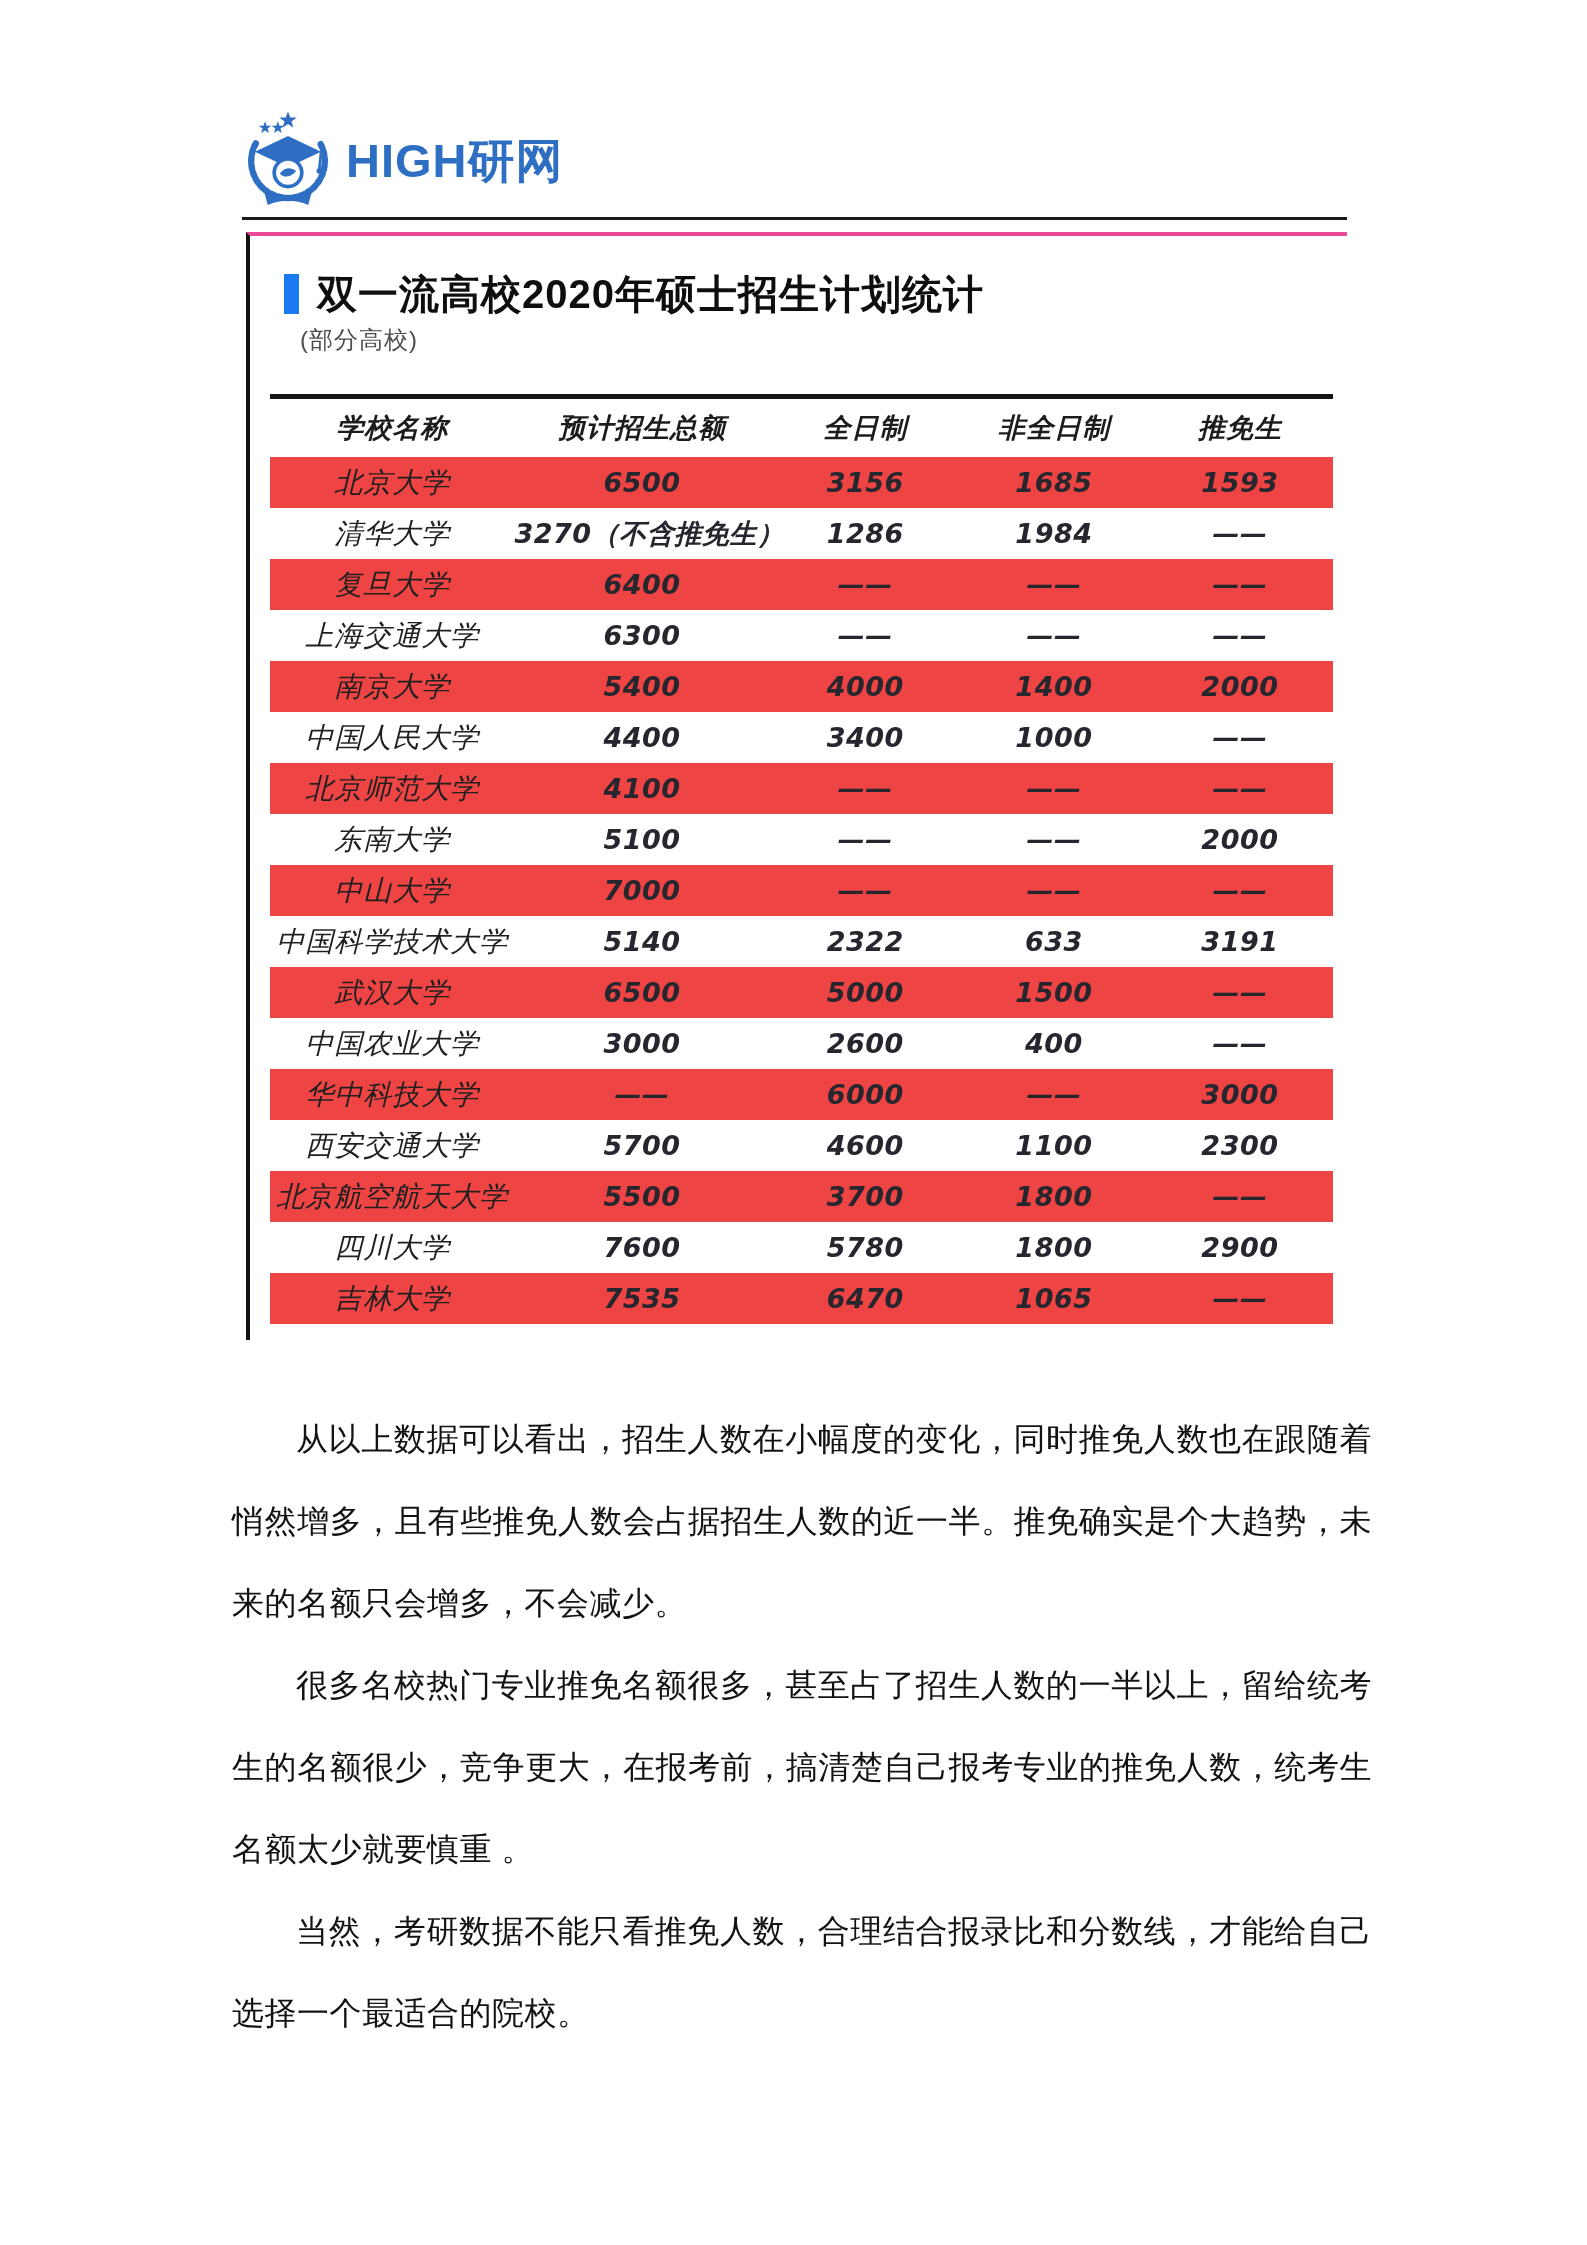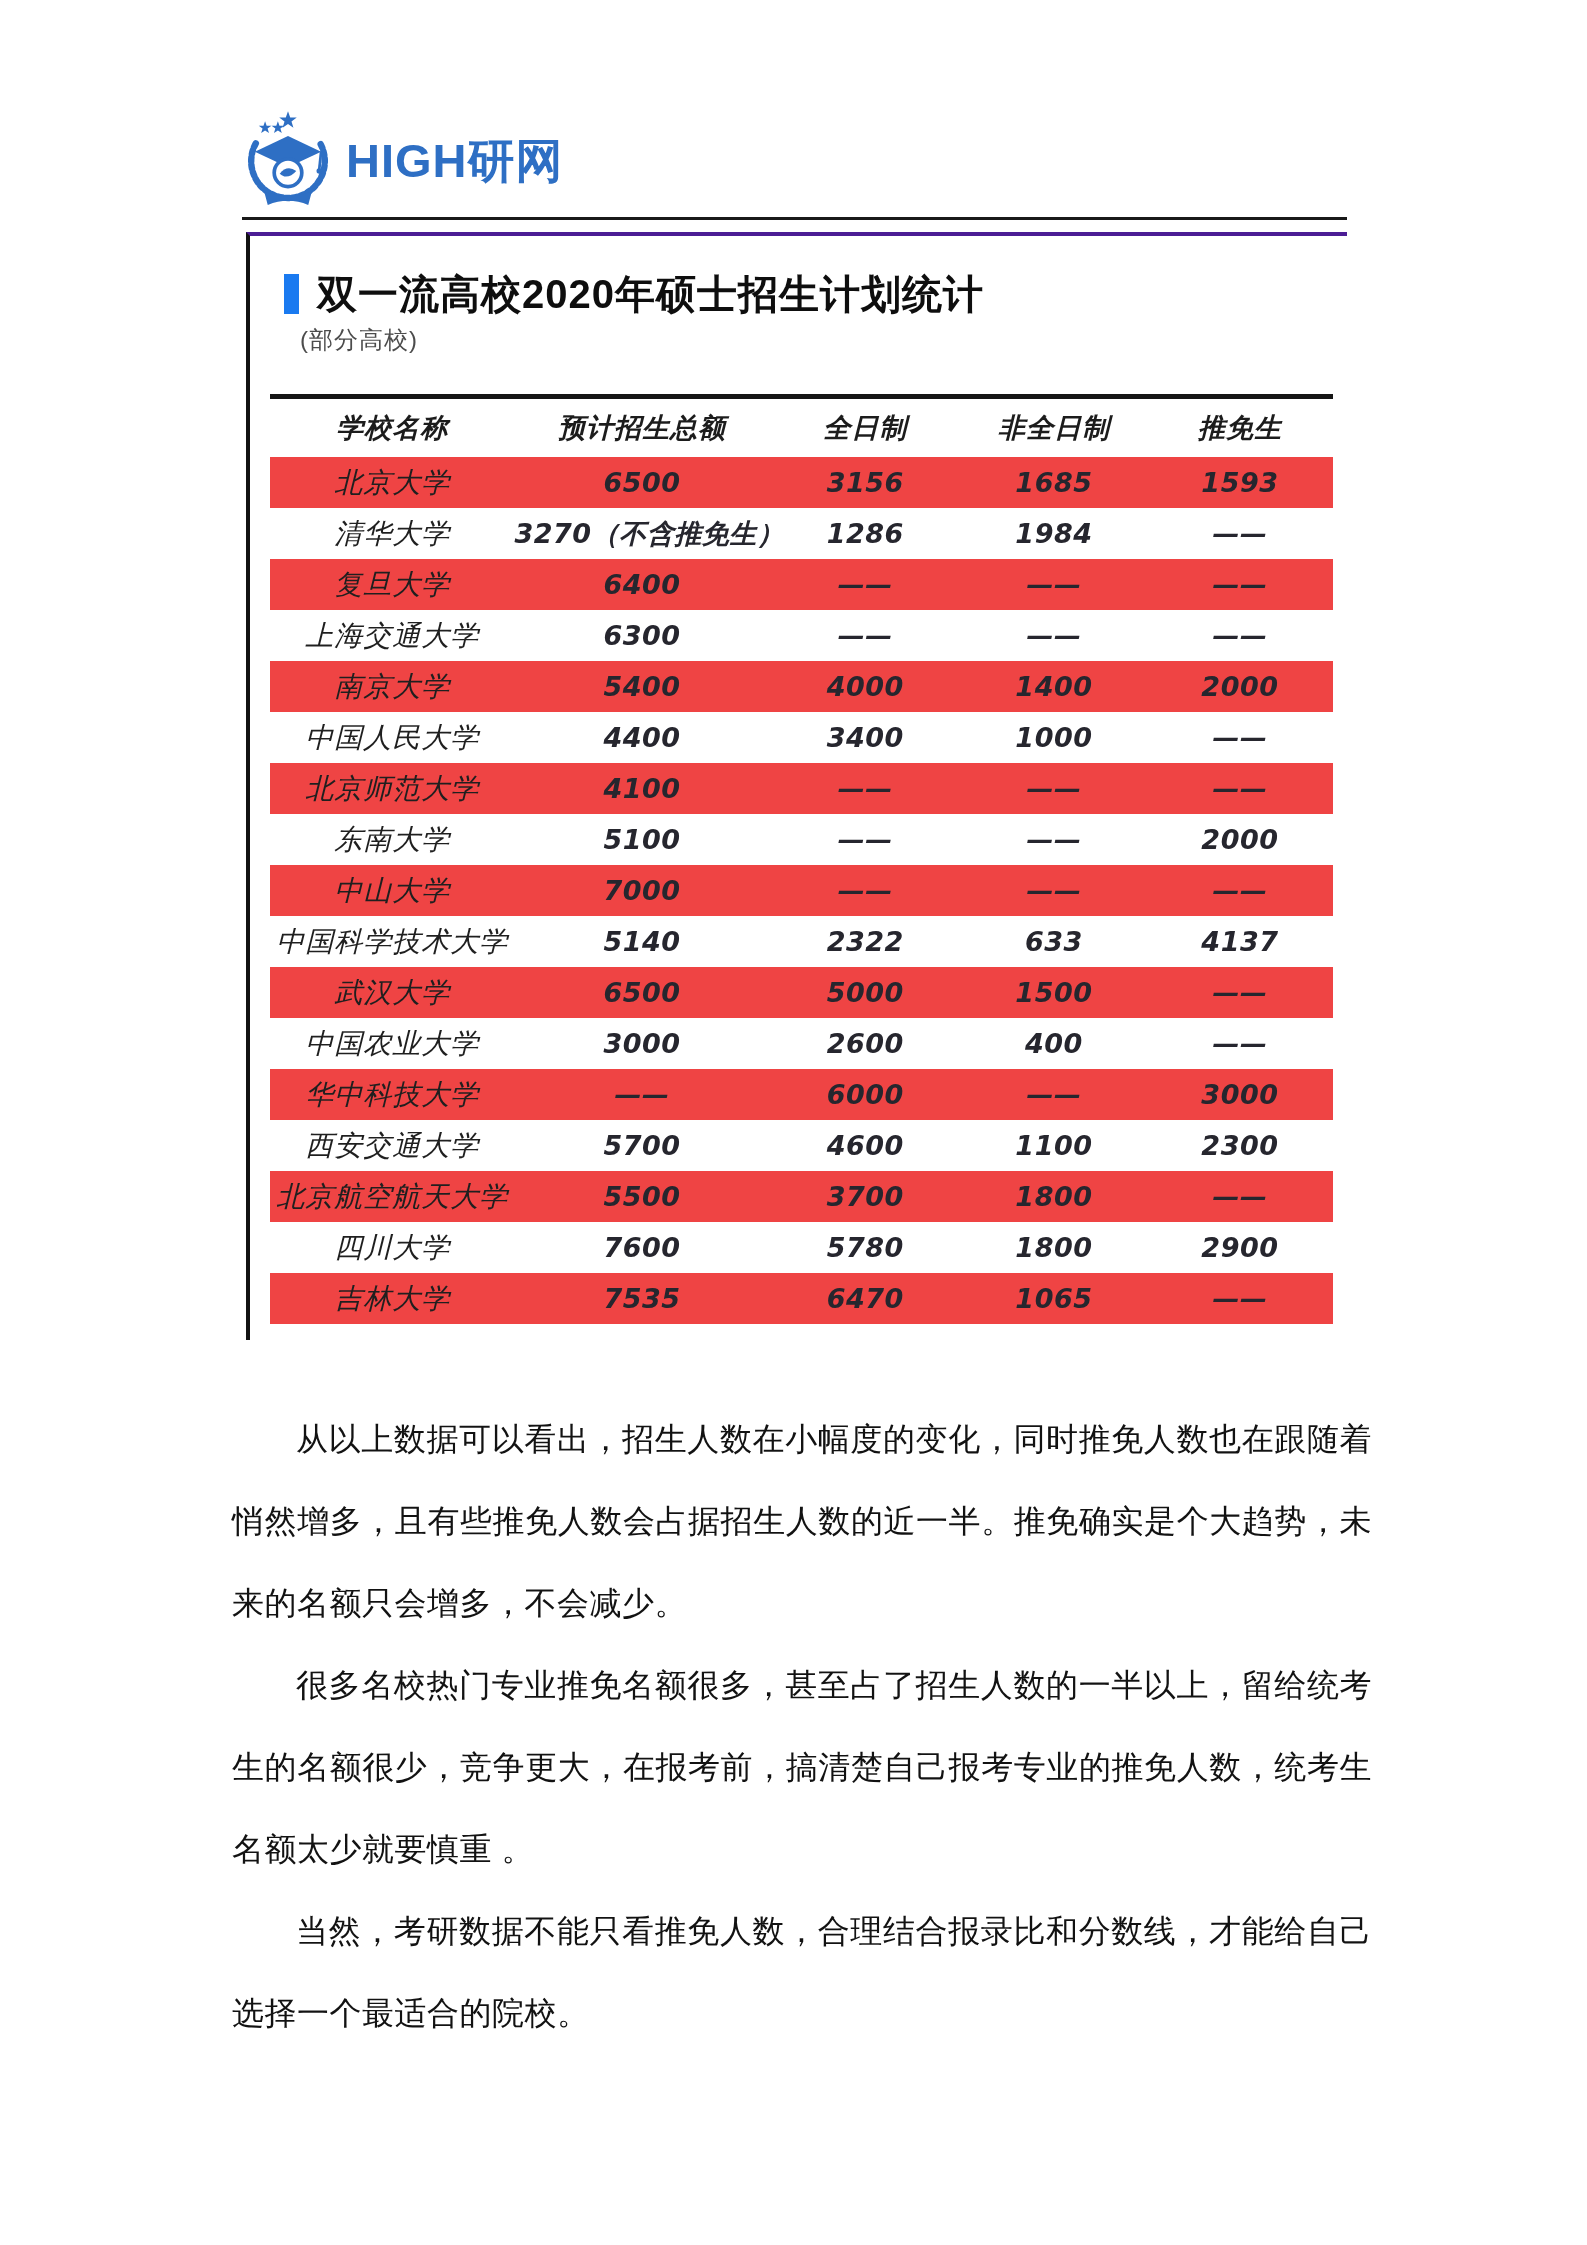--- a/index.html
+++ b/index.html
@@ -25,21 +25,21 @@
   
   .top-rule{
     position:absolute;left:242px;top:217px;width:1105px;height:3px;
     background:#191919;
   }
 
   
   .stats-card{
     position:absolute;left:246px;top:232px;width:1101px;height:1108px;
     box-sizing:border-box;background:#ffffff;
-    border-top:4px solid #4c1d95;border-left:4px solid #121212;
+    border-top:4px solid #ec4899;border-left:4px solid #121212;
   }
   .title-row{
     position:absolute;left:34px;top:37px;
     display:flex;align-items:center;gap:18px;
   }
   .accent-bar{width:15px;height:40px;background:#1a7af0;}
   .card-title{
     font-size:40px;font-weight:800;color:#0e0e0e;
     line-height:42px;letter-spacing:1px;white-space:nowrap;
   }
@@ -189,21 +189,21 @@
         <div class="td c1">7000</div>
         <div class="td c2">——</div>
         <div class="td c3">——</div>
         <div class="td c4">——</div>
       </div>
       <div class="tr">
         <div class="td c0">中国科学技术大学</div>
         <div class="td c1">5140</div>
         <div class="td c2">2322</div>
         <div class="td c3">633</div>
-        <div class="td c4">4137</div>
+        <div class="td c4">3191</div>
       </div>
       <div class="tr shaded">
         <div class="td c0">武汉大学</div>
         <div class="td c1">6500</div>
         <div class="td c2">5000</div>
         <div class="td c3">1500</div>
         <div class="td c4">——</div>
       </div>
       <div class="tr">
         <div class="td c0">中国农业大学</div>

